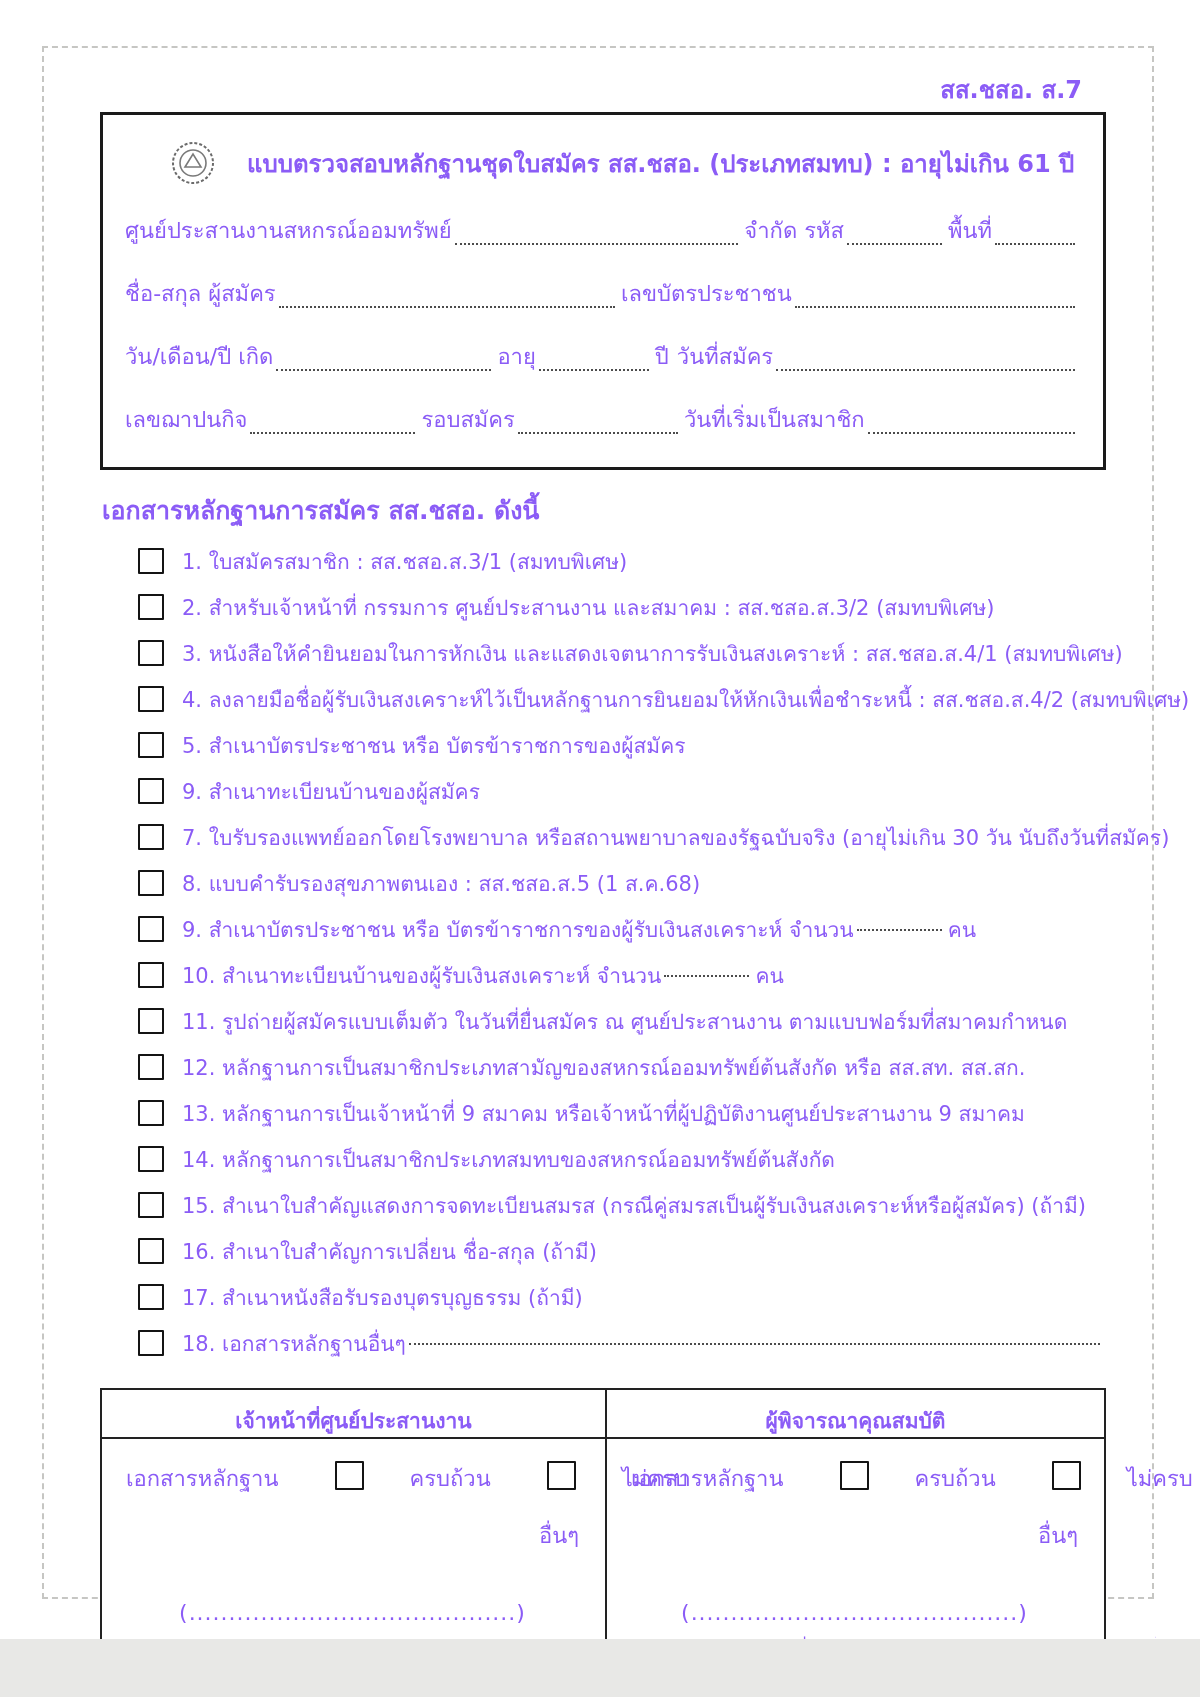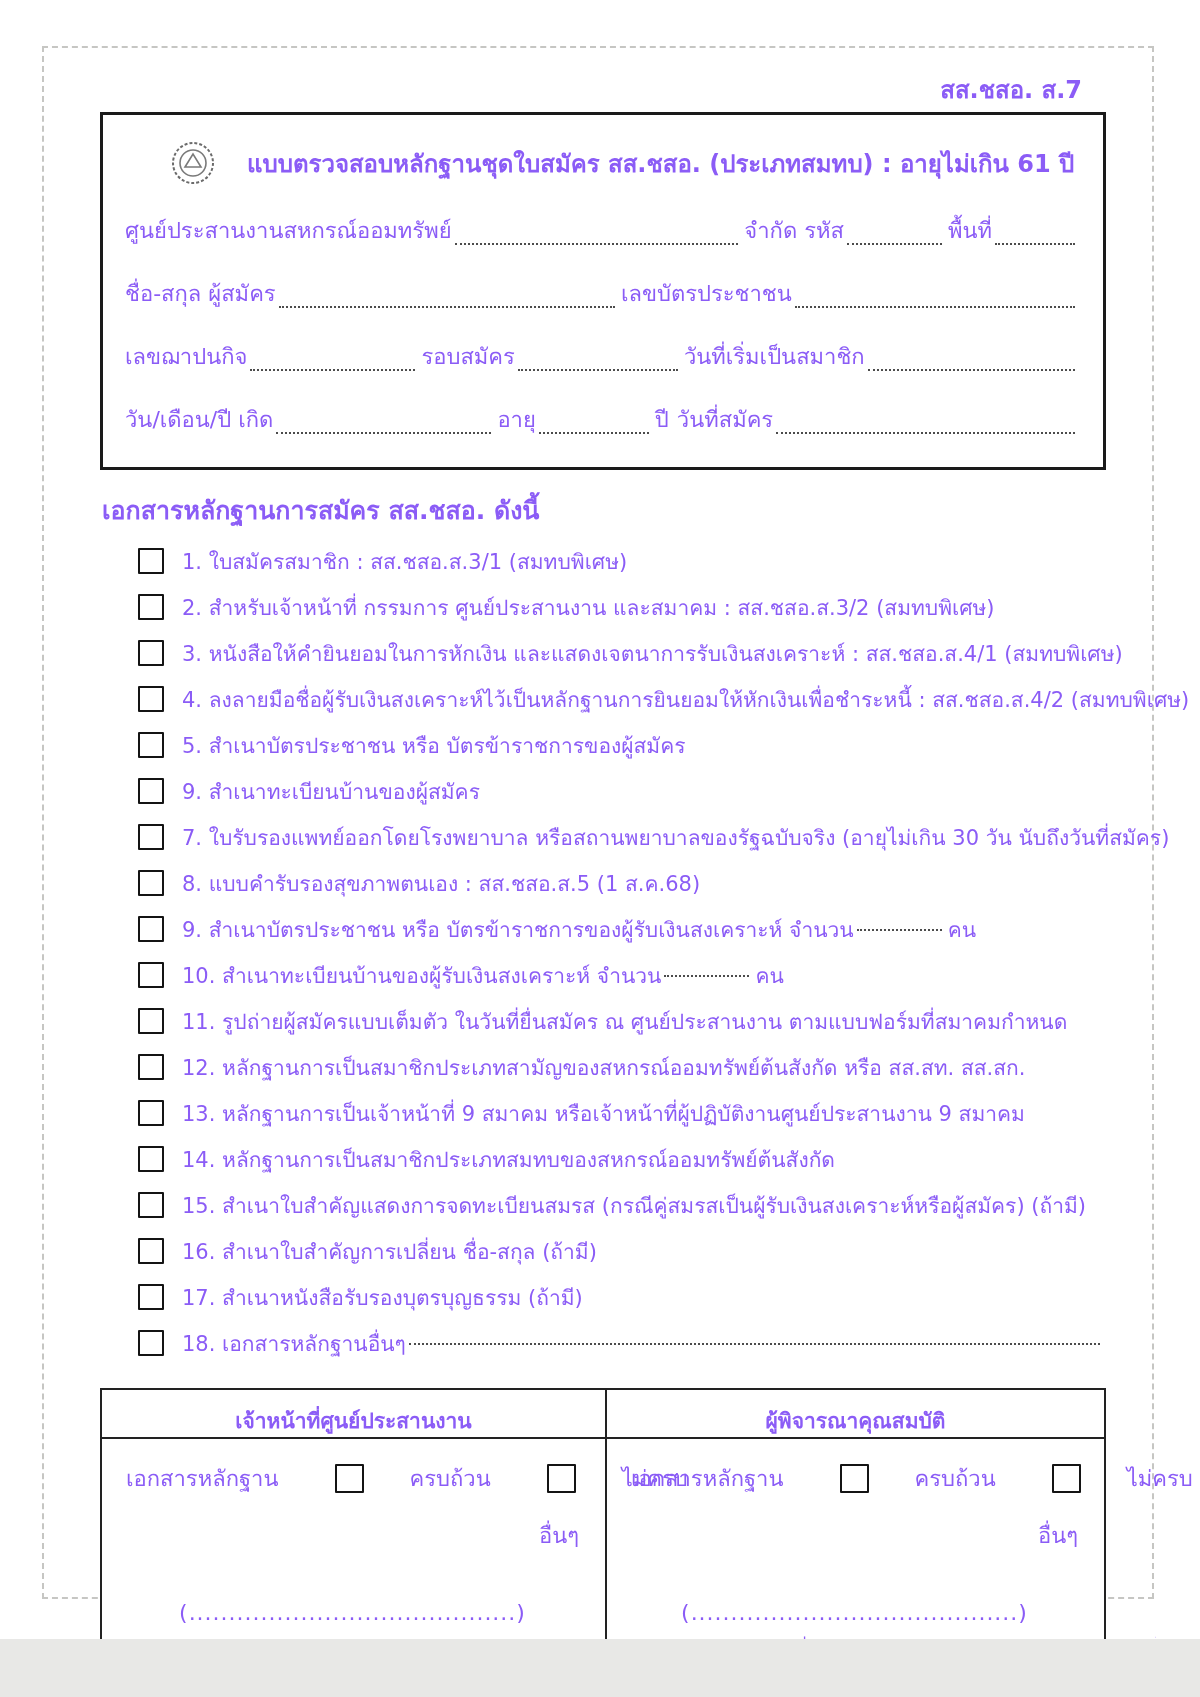--- a/index.html
+++ b/index.html
@@ -46,21 +46,21 @@
     display:grid;grid-template-columns:505px 1fr;border:2.5px solid #222;
     margin-top:22px;height:338px;background:#fff;
   }
   .rt-col{display:flex;flex-direction:column;min-width:0;}
   .rt-col.first{border-right:2px solid #222;}
   .rt-header{
     text-align:center;font-size:21px;font-weight:bold;padding:14px 4px 0 4px;
     border-bottom:2.5px solid #222;white-space:nowrap;
   }
   .rt-body{flex:1;display:flex;flex-direction:column;padding:22px 26px 16px 24px;font-size:22px;}
-  .check-row{display:flex;align-items:center;white-space:nowrap;gap:34px;}
+  .check-row{display:flex;white-space:nowrap;gap:34px;}
   .check-row .rcb{
     flex:none;width:25px;height:25px;border:2.5px solid #141414;background:#fff;
     margin:0 12px 0 22px;border-radius:1px;
   }
   .other-row{display:flex;align-items:flex-end;margin-top:22px;white-space:nowrap;flex-direction:column;}
   .rt-spacer{flex:1 1 auto;}
   .sig-line{text-align:center;font-size:22px;letter-spacing:1px;white-space:nowrap;}
   .role-line{text-align:center;font-size:21px;margin-top:16px;white-space:nowrap;}
   .date-line{text-align:center;font-size:21px;margin-top:14px;letter-spacing:1px;white-space:nowrap;}
   
@@ -101,38 +101,38 @@
       </div>
 
       <div class="field-row">
         <span class="lbl">ชื่อ-สกุล ผู้สมัคร</span>
         <span class="fill g12"></span>
         <span class="lbl">เลขบัตรประชาชน</span>
         <span class="fill grow"></span>
       </div>
 
       <div class="field-row">
-        <span class="lbl">เลขฌาปนกิจ</span>
-        <span class="fill w165"></span>
-        <span class="lbl">รอบสมัคร</span>
-        <span class="fill w160"></span>
-        <span class="lbl">วันที่เริ่มเป็นสมาชิก</span>
-        <span class="fill grow"></span>
-      </div>
-
-      <div class="field-row">
         <span class="lbl">วัน/เดือน/ปี เกิด</span>
         <span class="fill w215"></span>
         <span class="lbl">อายุ</span>
         <span class="fill w110"></span>
         <span class="lbl">ปี</span>
         <span class="gap8"></span>
         <span class="lbl">วันที่สมัคร</span>
         <span class="fill grow"></span>
       </div>
+
+      <div class="field-row">
+        <span class="lbl">เลขฌาปนกิจ</span>
+        <span class="fill w165"></span>
+        <span class="lbl">รอบสมัคร</span>
+        <span class="fill w160"></span>
+        <span class="lbl">วันที่เริ่มเป็นสมาชิก</span>
+        <span class="fill grow"></span>
+      </div>
     </div>
 
     <div class="section-heading">เอกสารหลักฐานการสมัคร สส.ชสอ. ดังนี้</div>
 
     <div class="checklist">
       <div class="item">
         <span class="cb"></span>
         <span class="itext">1. ใบสมัครสมาชิก : สส.ชสอ.ส.3/1 (สมทบพิเศษ)</span>
       </div>
       <div class="item">

